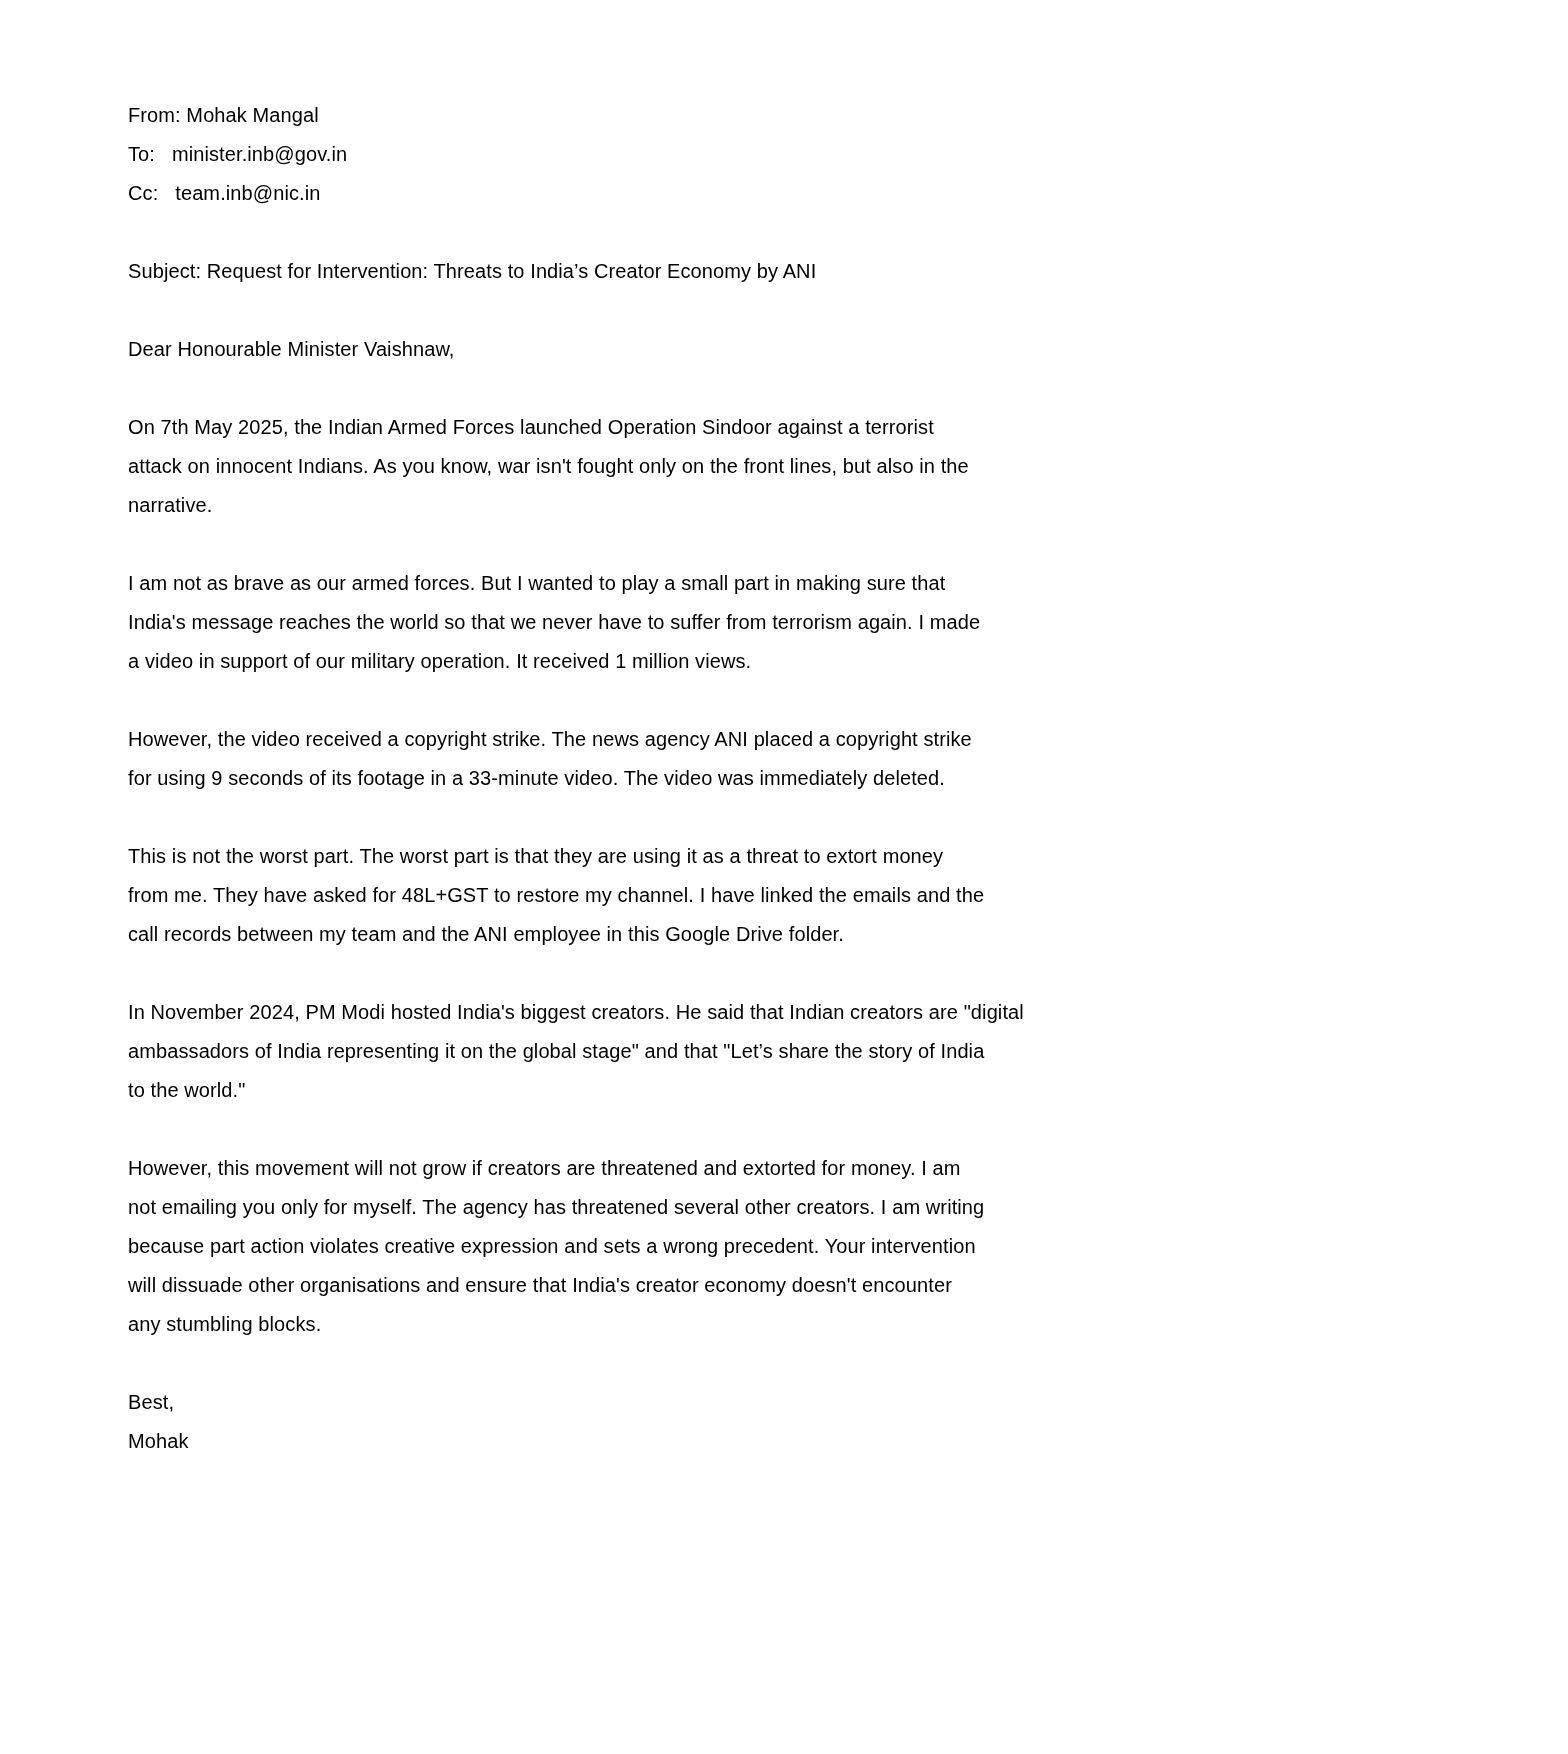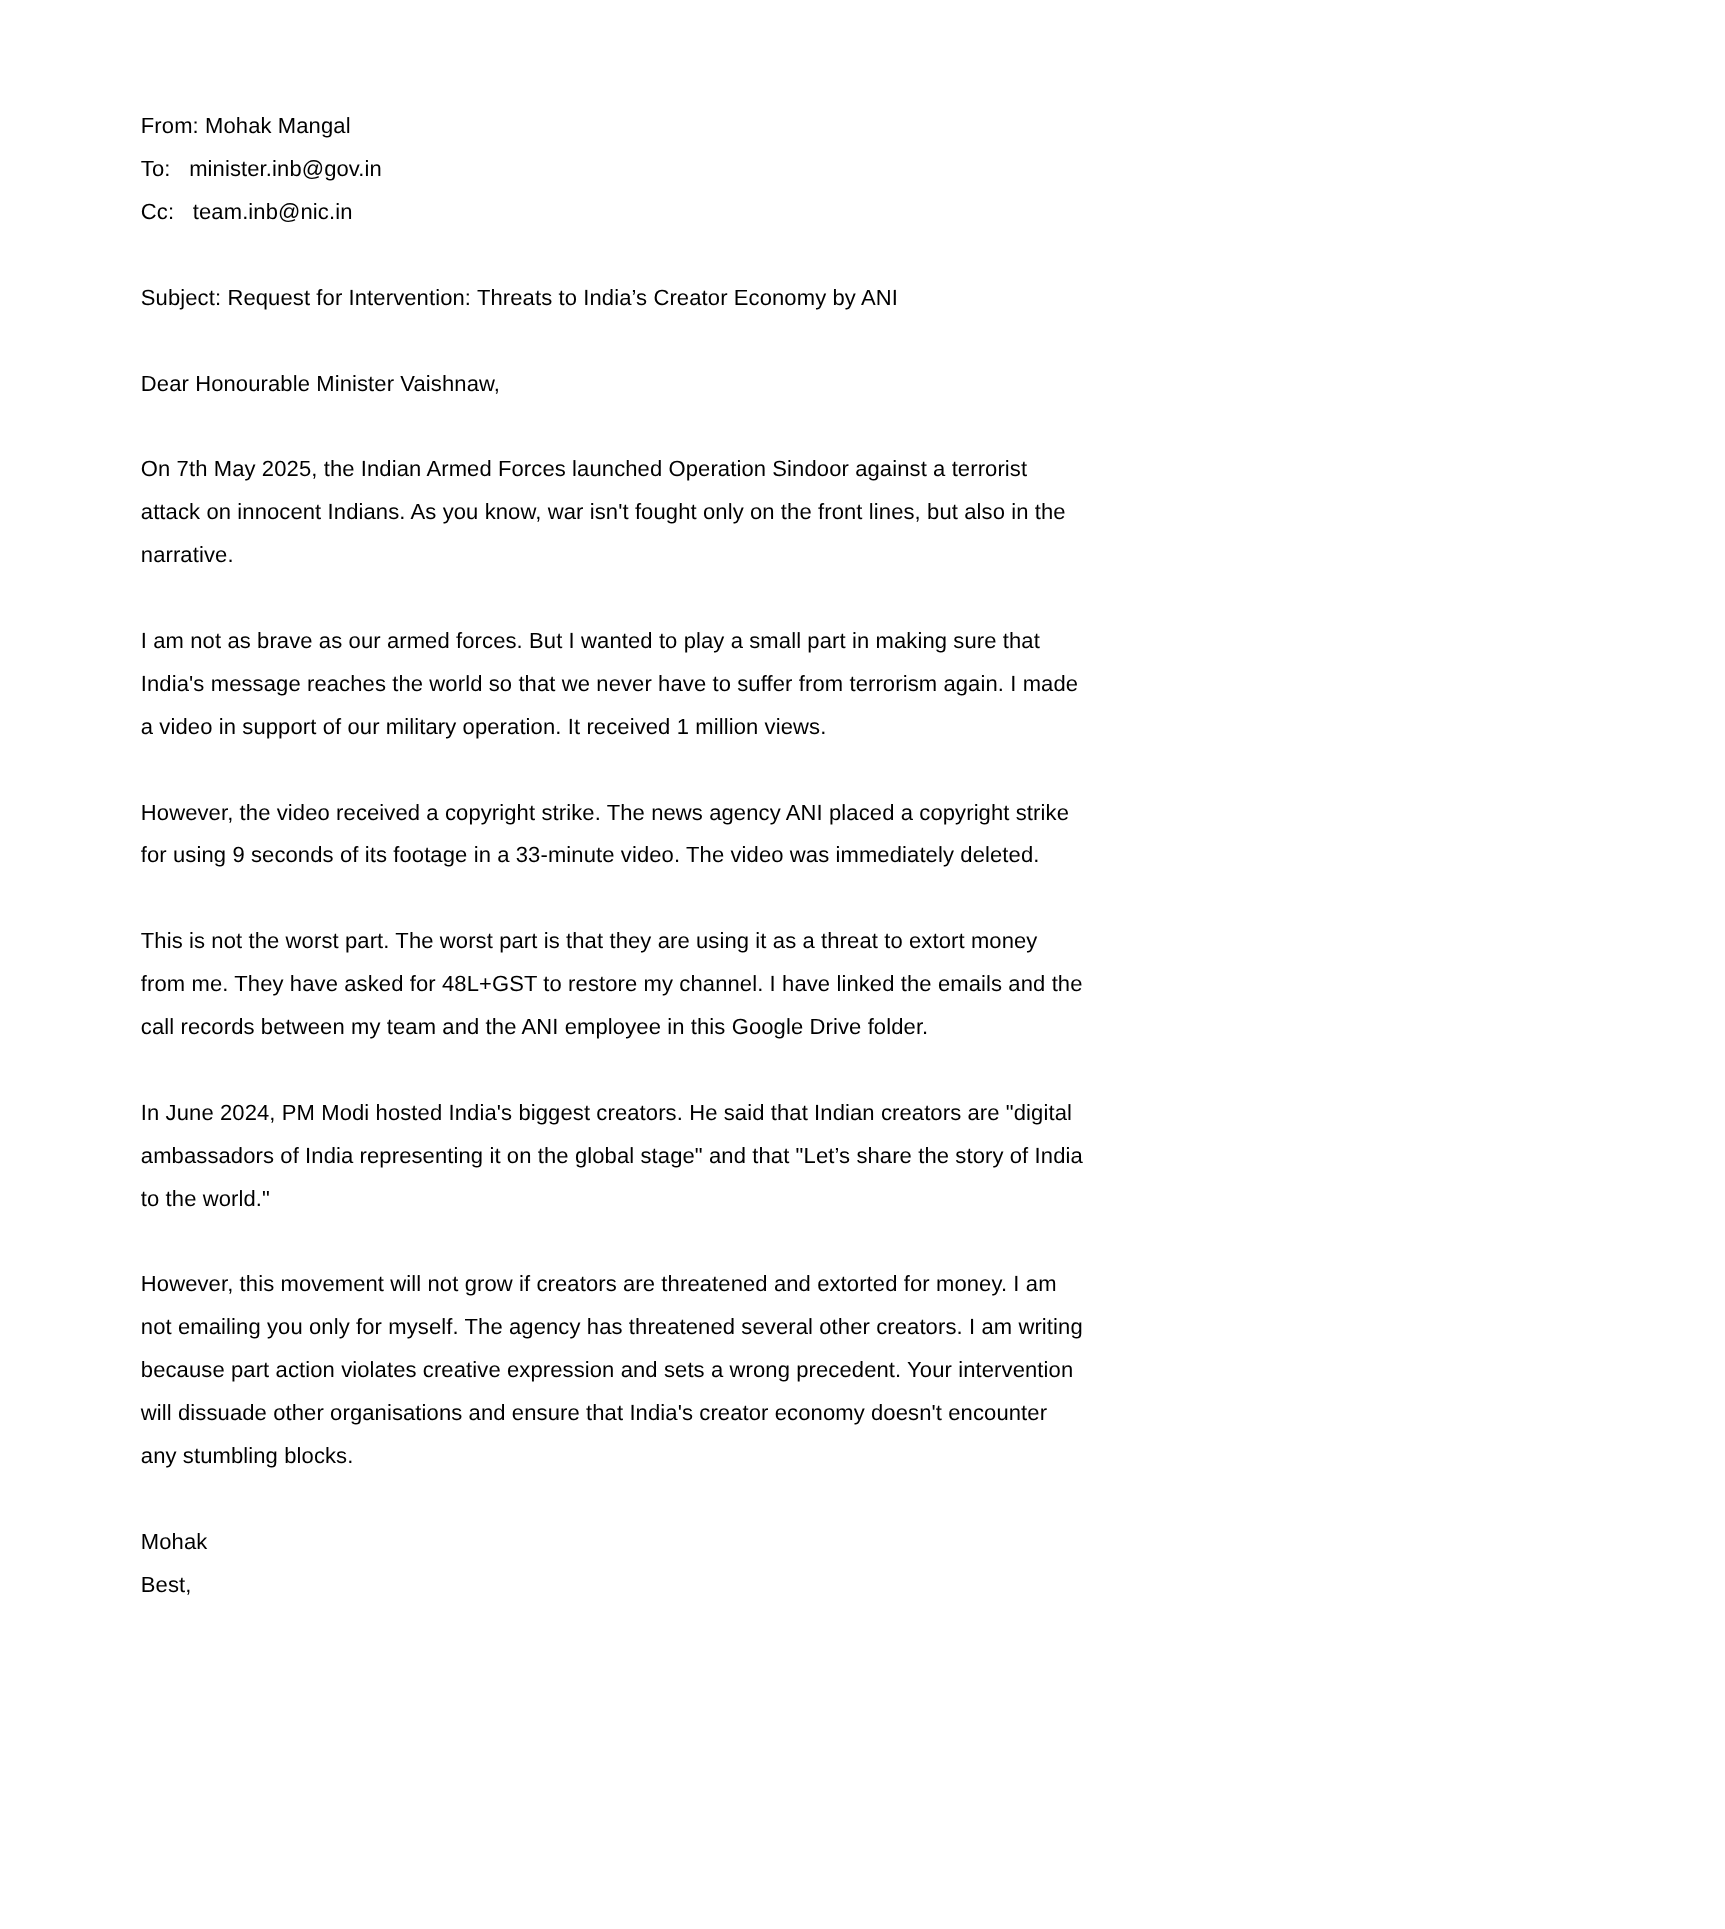--- a/index.html
+++ b/index.html
@@ -65,29 +65,29 @@
       <div class="block">
         <div class="line">However, the video received a copyright strike. The news agency ANI placed a copyright strike</div>
         <div class="line">for using 9 seconds of its footage in a 33-minute video. The video was immediately deleted.</div>
       </div>
       <div class="block">
         <div class="line">This is not the worst part. The worst part is that they are using it as a threat to extort money</div>
         <div class="line">from me. They have asked for 48L+GST to restore my channel. I have linked the emails and the</div>
         <div class="line">call records between my team and the ANI employee in this Google Drive folder.</div>
       </div>
       <div class="block">
-        <div class="line">In June 2024, PM Modi hosted India's biggest creators. He said that Indian creators are "digital</div>
+        <div class="line">In November 2024, PM Modi hosted India's biggest creators. He said that Indian creators are "digital</div>
         <div class="line">ambassadors of India representing it on the global stage" and that "Let’s share the story of India</div>
         <div class="line">to the world."</div>
       </div>
       <div class="block">
         <div class="line">However, this movement will not grow if creators are threatened and extorted for money. I am</div>
         <div class="line">not emailing you only for myself. The agency has threatened several other creators. I am writing</div>
         <div class="line">because part action violates creative expression and sets a wrong precedent. Your intervention</div>
         <div class="line">will dissuade other organisations and ensure that India's creator economy doesn't encounter</div>
         <div class="line">any stumbling blocks.</div>
       </div>
       <div class="block">
+        <div class="line">Best,</div>
         <div class="line">Mohak</div>
-        <div class="line">Best,</div>
       </div>
     </div>
 </div>
 
 </body></html>

